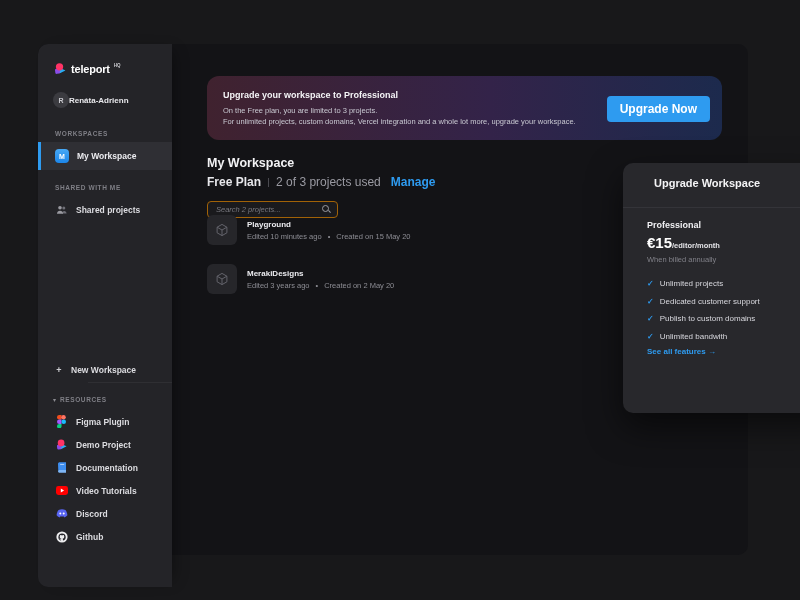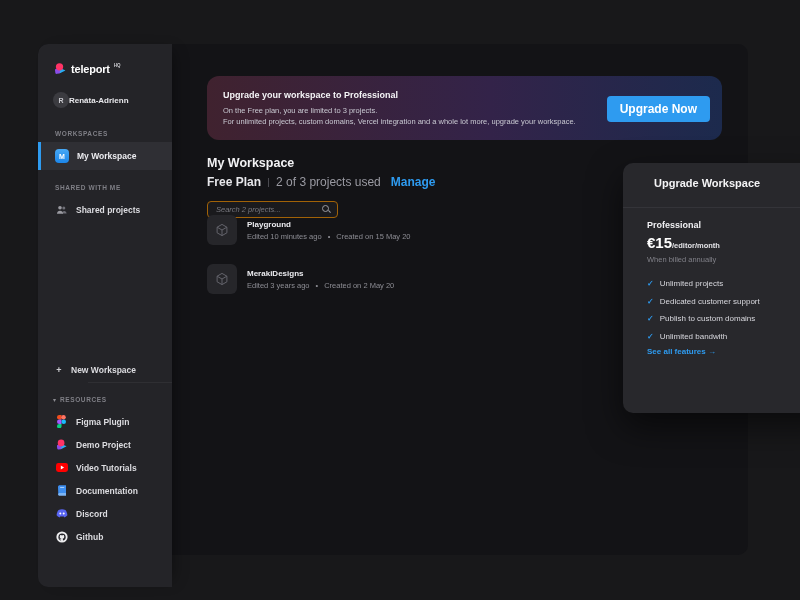--- a/index.html
+++ b/index.html
@@ -165,37 +165,37 @@
           <rect x="1.4" y="7.4" width="6.4" height="6.4" rx="1.7" fill="#8A4CE8" transform="rotate(-8 4.6 10.6)"></rect>
           <path d="M7.2 6.6l6.9 3.2-6.9 3.5z" fill="#29AEF5"></path>
           <circle cx="6.8" cy="5.3" r="4.5" fill="#FF3366"></circle>
         </svg>
       </span>
       <span class="item-label">Demo Project</span>
     </div>
 
     <div class="side-item">
       <span class="icon-cell">
-        <svg width="12" height="9" viewBox="0 0 12 9">
-          <rect width="12" height="9" rx="2.4" fill="#FF0000"></rect>
-          <path d="M4.8 2.6l3.3 1.9-3.3 1.9z" fill="#fff"></path>
-        </svg>
-      </span>
-      <span class="item-label">Video Tutorials</span>
-    </div>
-
-    <div class="side-item">
-      <span class="icon-cell">
         <svg width="10" height="11" viewBox="0 0 10 11">
           <path d="M1 1.8C1 .9 1.8.2 2.7.2H9v8.2H2.7c-.6 0-1.1.3-1.4.7z" fill="#3E8EF0"></path>
           <path d="M1 9.3c0-.7.7-1.3 1.6-1.3H9v2.8H2.6C1.7 10.8 1 10.1 1 9.3z" fill="#7DB5F5"></path>
           <rect x="3" y="2.3" width="4.3" height=".8" rx=".4" fill="#cfe4fb"></rect>
         </svg>
       </span>
       <span class="item-label">Documentation</span>
+    </div>
+
+    <div class="side-item">
+      <span class="icon-cell">
+        <svg width="12" height="9" viewBox="0 0 12 9">
+          <rect width="12" height="9" rx="2.4" fill="#FF0000"></rect>
+          <path d="M4.8 2.6l3.3 1.9-3.3 1.9z" fill="#fff"></path>
+        </svg>
+      </span>
+      <span class="item-label">Video Tutorials</span>
     </div>
 
     <div class="side-item">
       <span class="icon-cell">
         <svg width="12" height="9" viewBox="0 0 12 9">
           <path d="M2.6.9C4.7 0 7.3 0 9.4.9c1.2 1.4 1.9 3.2 2 5.4-1 1.2-2.1 1.9-3.3 2.1l-.6-1.1c-1 .3-2 .3-3 0l-.6 1.1C2.7 8.2 1.6 7.5.6 6.3.7 4.1 1.4 2.3 2.6.9z" fill="#5865F2"></path>
           <circle cx="4.3" cy="4.6" r="1" fill="#fff"></circle>
           <circle cx="7.7" cy="4.6" r="1" fill="#fff"></circle>
         </svg>
       </span>

